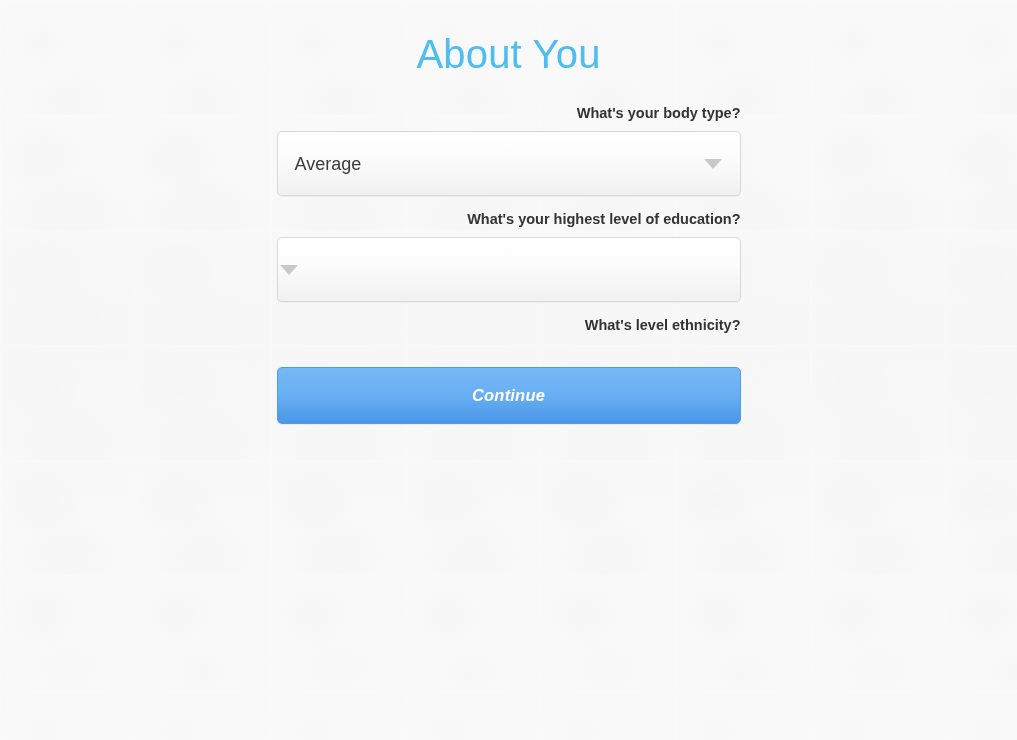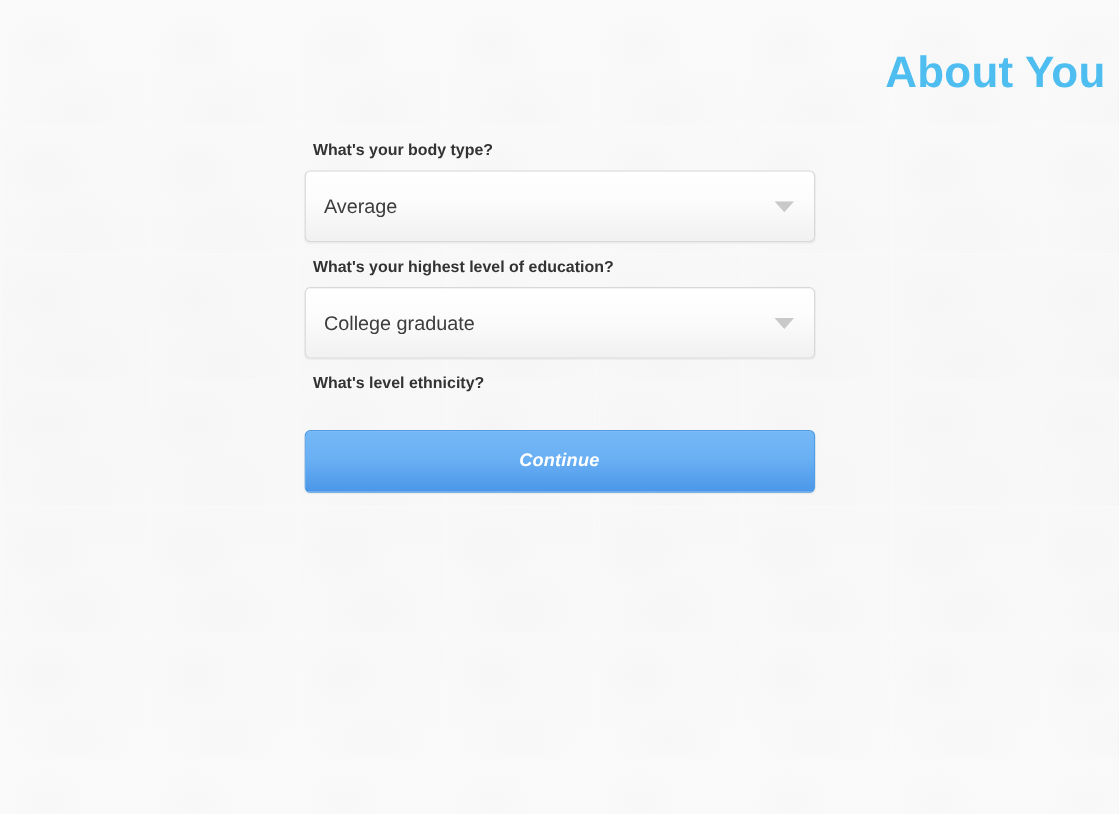--- a/index.html
+++ b/index.html
@@ -39,45 +39,46 @@
   }
 
   #page {
     position: relative;
     z-index: 2;
     width: 1017px;
     height: 740px;
   }
 
   .page-title {
-    margin: 12px;
+    margin: 0;
     padding-top: 30px;
-    text-align: right;
+    text-align: center;
     font-size: 40px;
-    font-weight: bold;
+    font-weight: normal;
     color: #4ebdf0;
     letter-spacing: 0.2px;
     line-height: 48px;
   }
 
   .form-wrap {
     width: 464px;
     margin: 0 auto;
     padding-top: 26px;
   }
 
   .field-group { margin-bottom: 14px; }
 
   .field-label {
     display: block;
     font-size: 14.5px;
     font-weight: bold;
     color: #333333;
     margin: 0 0 9px 8px;
     line-height: 18px;
+    text-align: right;
   }
 
   .select-box {
     position: relative;
     height: 65px;
     border: 1px solid #d8d8d8;
     border-radius: 5px;
     background: linear-gradient(180deg, #ffffff 0%, #fcfcfc 40%, #f1f1f1 100%);
     box-shadow: 0 1px 1px rgba(0,0,0,0.045);
     display: flex;
@@ -147,21 +148,20 @@
             <polygon points="0,0 18,0 9,10" fill="#c9c9c9"></polygon>
           </svg>
         </span>
       </div>
     </div>
 
 
     <div class="field-group">
       <label class="field-label">What's your highest level of education?</label>
       <div class="select-box">
-        <span class="select-value">College graduate</span>
         <span class="chevron-down-icon">
           <svg width="18" height="10" viewBox="0 0 18 10">
             <polygon points="0,0 18,0 9,10" fill="#c9c9c9"></polygon>
           </svg>
         </span>
       </div>
     </div>
 
     <div class="field-group">
       <label class="field-label">What's level ethnicity?</label>

